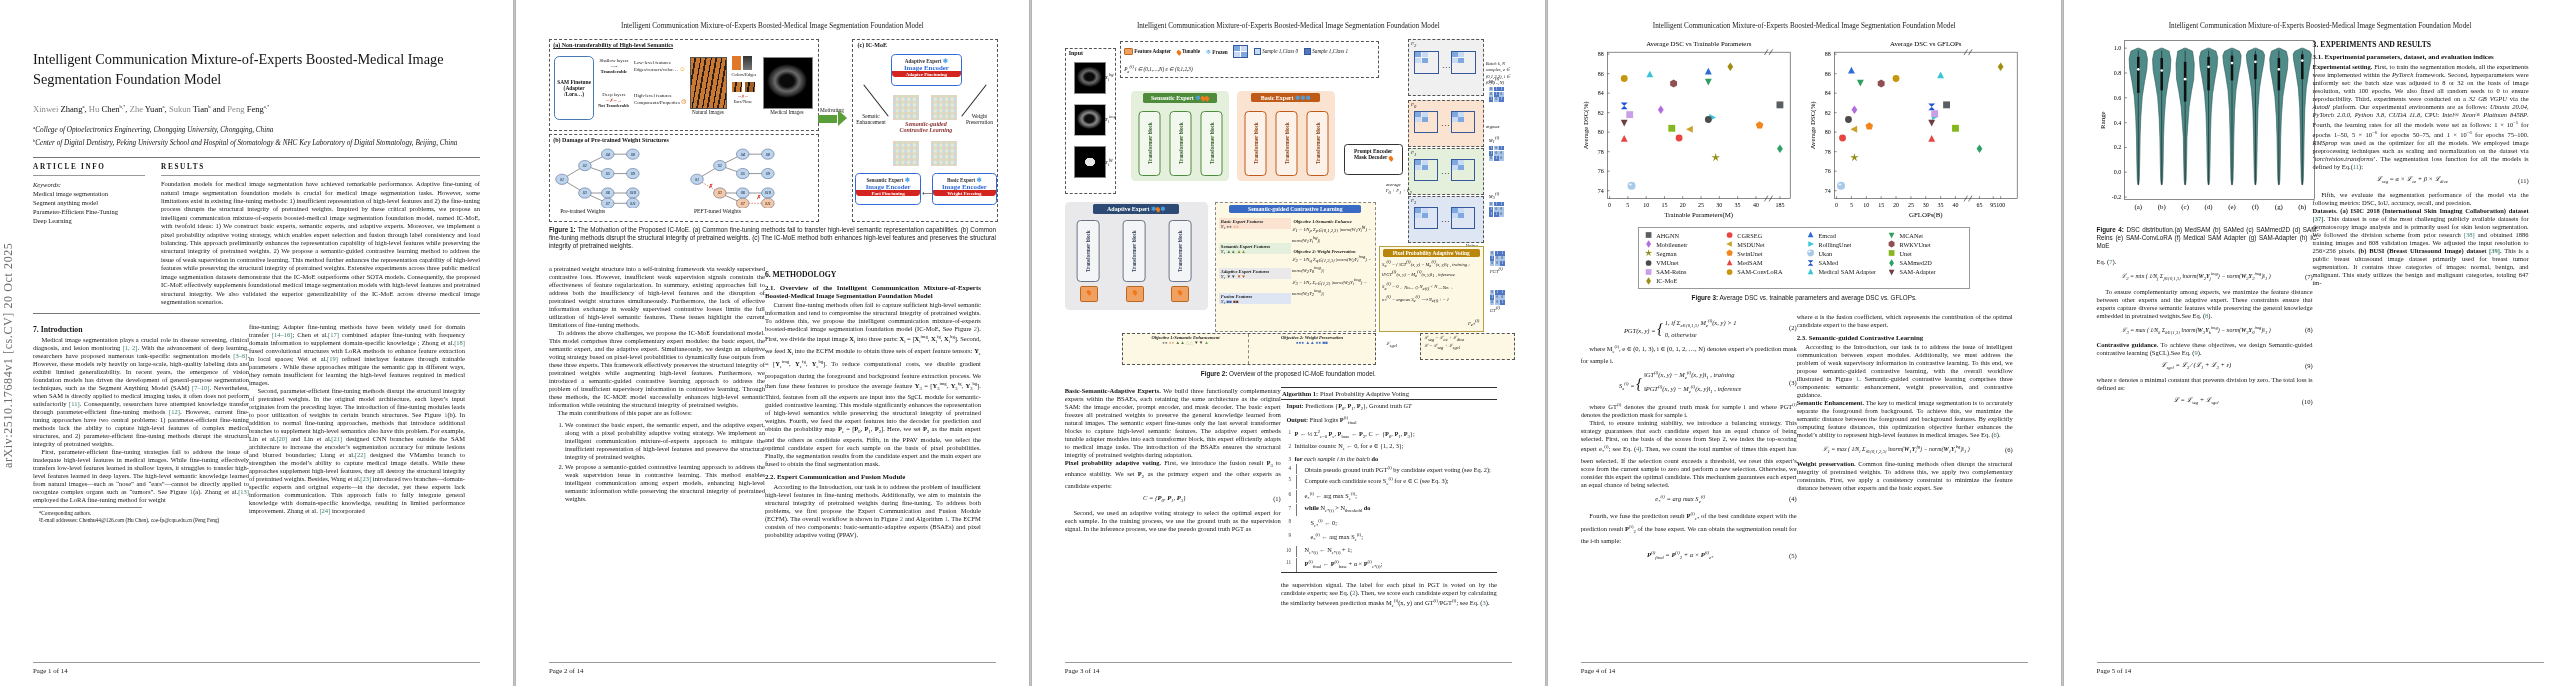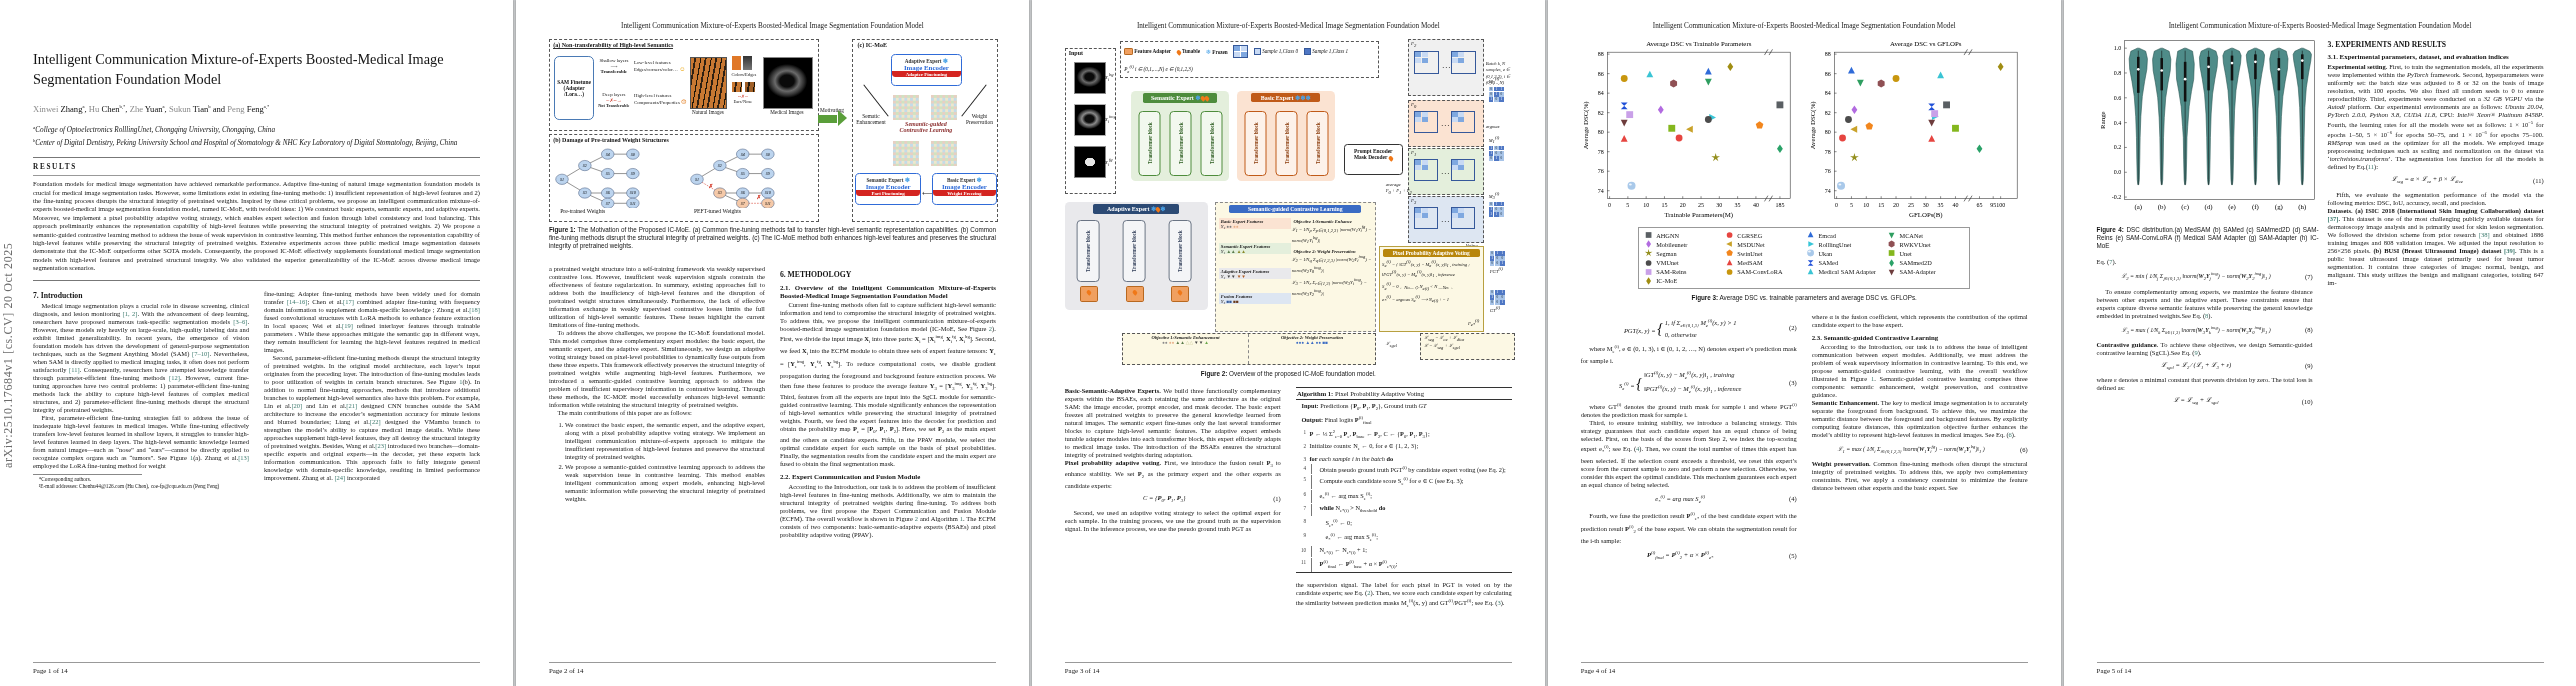--- a/index.html
+++ b/index.html
@@ -4,21 +4,21 @@
 <style>
   html,body{margin:0;padding:0}
   body{width:2576px;height:687px;background:#c9cbcd;display:flex;gap:2.9px;
        font-family:"Liberation Serif","DejaVu Serif",serif;color:#141414}
   .page{position:relative;flex:0 0 513px;width:513px;height:687px;background:#ffffff;
         overflow:hidden;box-shadow:0 0 1.7px rgba(0,0,0,.4)}
   .inner{position:absolute;left:33px;right:33px;top:0;bottom:0}
   
   .runhead{position:absolute;top:22px;left:0;right:0;text-align:center;font-size:7.2px;color:#222;
            font-family:"Liberation Serif",serif}
-  .cols{display:flex;gap:15px;position:relative}
+  .cols{display:flex;position:relative}
   .col{width:216px;text-align:justify;font-size:6.5px;line-height:8px}
   .col p{margin:0;text-indent:8.6px}
   .col p.ni{text-indent:0}
   .cite{color:#3d7a6e}
   .secH{font-size:7.7px;font-weight:bold;margin:5.7px 0 2.3px;text-indent:0 !important}
   .subH{font-size:6.9px;font-weight:bold;margin:4.6px 0 1.7px;text-indent:0 !important}
   .pgfoot{position:absolute;left:33px;right:33px;bottom:12.6px;border-top:0.6px solid #999;
           padding-top:4.6px;font-size:6.9px}
   .eq{display:flex;align-items:center;margin:4px 0;text-indent:0 !important}
   .eq .body{flex:1;text-align:center;font-style:italic;font-size:6.5px}
@@ -96,25 +96,37 @@
 </style>
 </head>
 <body>
 
 <div class="page">
   <div class="arxiv">arXiv:2510.17684v1  [cs.CV]  20 Oct 2025</div>
   <div class="inner">
     <div class="title">Intelligent Communication Mixture-of-Experts Boosted-Medical Image Segmentation Foundation Model</div>
     <div class="authors" id="authorsLine"><span><span class="g">Xinwei</span> <span class="f">Zhang</span><sup>a</sup></span><span>, </span><span><span class="g">Hu</span> <span class="f">Chen</span><sup>b,*</sup></span><span>, </span><span><span class="g">Zhe</span> <span class="f">Yuan</span><sup>a</sup></span><span>, </span><span><span class="g">Sukun</span> <span class="f">Tian</span><sup>b</sup></span><span> and </span><span><span class="g">Peng</span> <span class="f">Feng</span><sup>a,*</sup></span><span></span></div>
     <div class="affil">
-      <div><sup>a</sup><span>College of Optoelectronics RolllingUnet, Chongqing University, Chongqing, China</span></div>
+      <div><sup>a</sup><span>College of Optoelectronics Engineering, Chongqing University, Chongqing, China</span></div>
       <div><sup>b</sup><span>Center of Digital Dentistry, Peking University School and Hospital of Stomatology &amp; NHC Key Laboratory of Digital Stomatology, Beijing, China</span></div>
     </div>
     <div class="rule"></div>
     <div class="infoWrap">
+      <div class="infoL">
+        <div class="blockH">ARTICLE INFO</div>
+        <div class="kw">
+          <div class="lbl">Keywords:</div>
+          <div id="kwList">
+              <div>Medical image segmentation</div>
+              <div>Segment anything model</div>
+              <div>Parameter-Efficient Fine-Tuning</div>
+              <div>Deep Learning</div>
+            </div>
+        </div>
+      </div>
       <div class="infoR">
         <div class="blockH">RESULTS</div>
         <div class="abs">Foundation models for medical image segmentation have achieved remarkable performance. Adaptive fine-tuning of natural image segmentation foundation models is crucial for medical image segmentation tasks. However, some limitations exist in existing fine-tuning methods: 1) insufficient representation of high-level features and 2) the fine-tuning process disrupts the structural integrity of pretrained weights. Inspired by these critical problems, we propose an intelligent communication mixture-of-experts boosted-medical image segmentation foundation model, named IC-MoE, with twofold ideas: 1) We construct basic experts, semantic experts, and adaptive experts. Moreover, we implement a pixel probability adaptive voting strategy, which enables expert selection and fusion through label consistency and load balancing. This approach preliminarily enhances the representation capability of high-level features while preserving the structural integrity of pretrained weights. 2) We propose a semantic-guided contrastive learning method to address the issue of weak supervision in contrastive learning. This method further enhances the representation capability of high-level features while preserving the structural integrity of pretrained weights. Extensive experiments across three public medical image segmentation datasets demonstrate that the IC-MoE outperforms other SOTA models. Consequently, the proposed IC-MoE effectively supplements foundational medical image segmentation models with high-level features and pretrained structural integrity. We also validated the superior generalizability of the IC-MoE across diverse medical image segmentation scenarios.</div>
       </div>
     </div>
     <div class="rule" style="margin-top:6.9px"></div>
     <div class="cols" style="margin-top:5.7px">
       <div class="col">
         <div class="secH">7.  Introduction</div>
         <p class="autocite">Medical image segmentation plays a crucial role in disease screening, clinical diagnosis, and lesion monitoring <span class="cite">[1, 2]</span>. With the advancement of deep learning, researchers have proposed numerous task-specific segmentation models <span class="cite">[3–6]</span>. However, these models rely heavily on large-scale, high-quality labeling data and exhibit limited generalizability. In recent years, the emergence of vision foundation models has driven the development of general-purpose segmentation techniques, such as the Segment Anything Model (SAM) <span class="cite">[7–10]</span>. Nevertheless, when SAM is directly applied to medical imaging tasks, it often does not perform satisfactorily <span class="cite">[11]</span>. Consequently, researchers have attempted knowledge transfer through parameter-efficient fine-tuning methods <span class="cite">[12]</span>. However, current fine-tuning approaches have two central problems: 1) parameter-efficient fine-tuning methods lack the ability to capture high-level features of complex medical structures, and 2) parameter-efficient fine-tuning methods disrupt the structural integrity of pretrained weights.</p>

